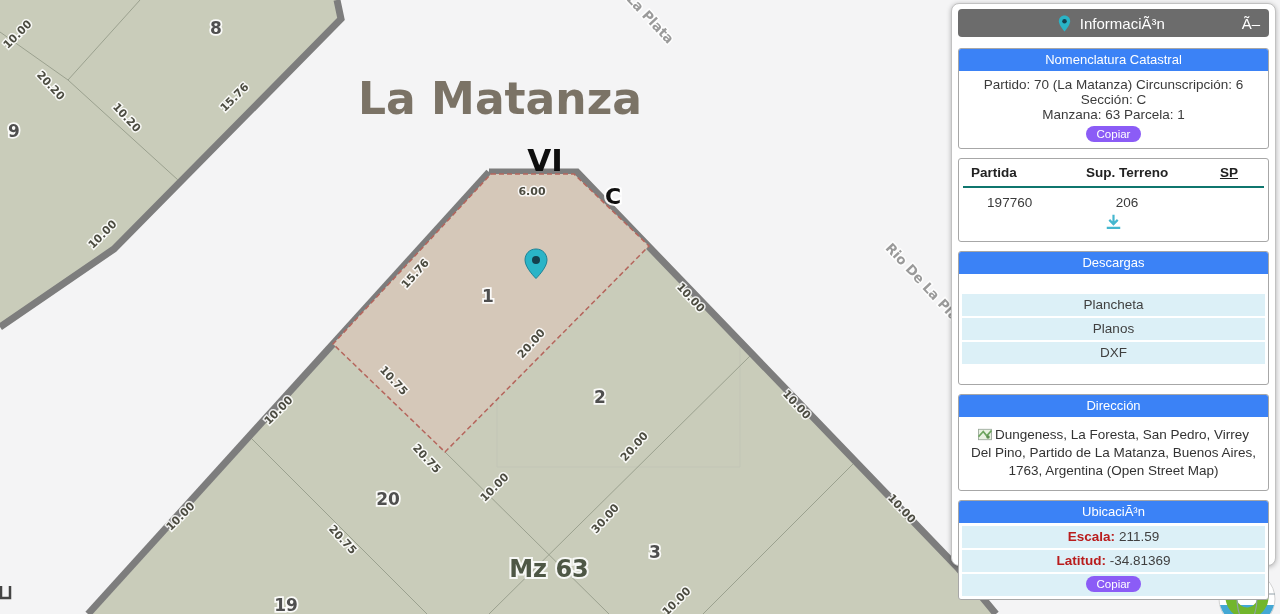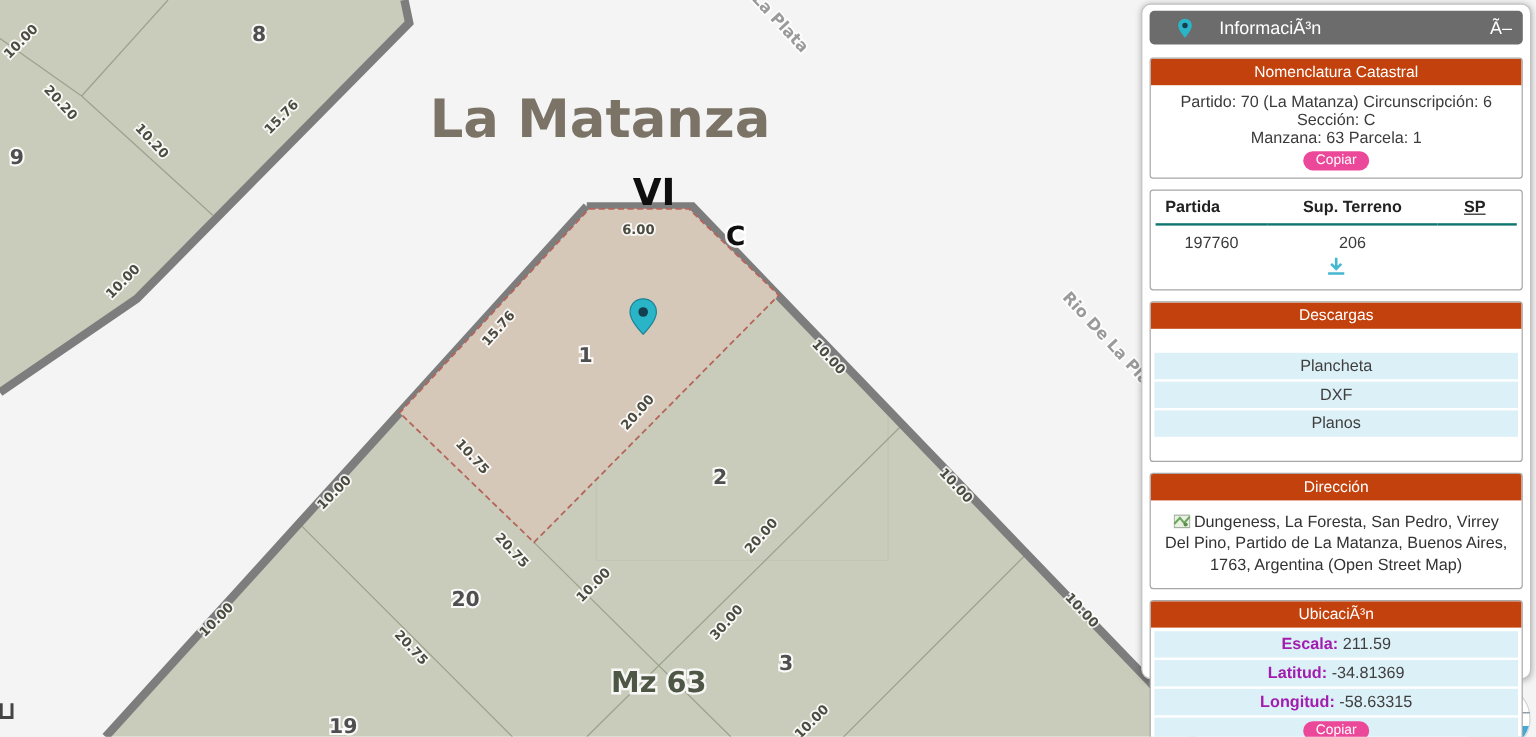--- a/index.html
+++ b/index.html
@@ -26,48 +26,48 @@
   .panel{
     position:absolute;left:951px;top:3px;width:325px;height:563px;
     background:#fff;border:1px solid #c2c2c2;border-radius:8px;
     box-shadow:0 1px 5px rgba(0,0,0,.28);box-sizing:border-box;padding:5px 6px;
     font-size:13.5px;color:#3b3b3b;
   }
   .panel-header{
     background:#6c6c6c;border-radius:4px;height:28px;display:flex;align-items:center;
     color:#fff;font-size:15px;padding:0 9px;margin-bottom:11px;
   }
-  .ph-title{flex:1;text-align:center;display:flex;align-items:center;gap:22px;}
+  .ph-title{flex:1;text-align:center;display:flex;align-items:center;justify-content:center;gap:9px;}
   .ph-close{cursor:pointer;font-size:15px;line-height:1;}
   .section{border:1px solid #a7a7a7;border-radius:3px;margin-bottom:9px;overflow:hidden;background:#fff;}
-  .sec-header{background:#c2410c;color:#fff;text-align:center;font-size:13px;padding:3px 0 4px;}
+  .sec-header{background:#3b82f6;color:#fff;text-align:center;font-size:13px;padding:3px 0 4px;}
   .sec-body{padding:6px 5px;}
   .center{text-align:center;}
   .pill{
-    display:inline-block;background:#ec4899;color:#fff;font-size:11.5px;
+    display:inline-block;background:#8b5cf6;color:#fff;font-size:11.5px;
     border:none;border-radius:9px;padding:2px 11px;cursor:pointer;margin-top:4px;
     font-family:"Liberation Sans",sans-serif;
   }
   .vtable{display:grid;grid-template-columns:31% 47% 22%;row-gap:0;}
   .vth{font-weight:bold;color:#222;padding:4px 0 6px;border-bottom:2px solid #0f766e;}
   .vth.c1{text-align:left;padding-left:8px;}
   .vth.c2{text-align:center;}
   .vth.c3{text-align:right;padding-right:26px;text-decoration:underline;}
   .vtd{padding:7px 0 2px;text-align:center;}
   .dl-row{text-align:center;padding:2px 0 4px;}
   .dl-row svg{cursor:pointer;}
   .cyan-row{
     background:#dcf0f7;text-align:center;color:#3f3f3f;
     padding:3px 0 4px;margin-bottom:2px;
   }
   .cyan-row:last-child{margin-bottom:0;}
   .link-row{cursor:pointer;}
   .dir-body{padding:9px 8px;text-align:center;line-height:1.35;color:#333;}
   .dir-ico{vertical-align:-2px;margin-right:3px;}
-  .ub-label{font-weight:bold;color:#a21caf;}
+  .ub-label{font-weight:bold;color:#b91c1c;}
   .copy-row{background:#dcf0f7;text-align:center;padding:2px 0 4px;}
 </style>
 </head>
 <body>
 
 <svg id="map" viewBox="0 0 1280 614">
 
   <rect x="0" y="0" width="1280" height="614" fill="#f4f4f5"></rect>
 
   <polygon points="0,0 337,0 341,19 114,249 0,327" fill="#c9ccba"></polygon>
@@ -196,22 +196,22 @@
           <path d="M2,16.5 h16" stroke="#45b7cf" stroke-width="2.6"></path>
         </svg>
       </div>
     </div>
   </div>
 
   <div class="section">
     <div class="sec-header">Descargas</div>
     <div style="padding:20px 3px">
       <div class="cyan-row link-row">Plancheta</div>
+      <div class="cyan-row link-row">Planos</div>
       <div class="cyan-row link-row">DXF</div>
-      <div class="cyan-row link-row">Planos</div>
     </div>
   </div>
 
   <div class="section">
     <div class="sec-header">Dirección</div>
     <div class="dir-body">
       <svg class="dir-ico" width="14" height="13" viewBox="0 0 16 15">
         <rect x="0.5" y="1.5" width="15" height="12" fill="#e9f2e2" stroke="#9aa89a" stroke-width="1"></rect>
         <path d="M0.5,10 L6,4 L10,9 L15.5,3" stroke="#6da55f" stroke-width="2" fill="none"></path>
         <circle cx="11.5" cy="10.5" r="2" fill="#5e8f52"></circle>
@@ -223,23 +223,19 @@
     <div class="sec-header">UbicaciÃ³n</div>
     <div style="padding:3px 3px">
       <div class="cyan-row">
         <span class="ub-label">Escala:</span>
         <span>211.59</span>
       </div>
       <div class="cyan-row">
         <span class="ub-label">Latitud:</span>
         <span>-34.81369</span>
       </div>
-      <div class="cyan-row">
-        <span class="ub-label">Longitud:</span>
-        <span>-58.63315</span>
-      </div>
       <div class="copy-row">
         <button class="pill" style="margin-top:0">Copiar</button>
       </div>
     </div>
   </div>
 
 </div>
 
 </body></html>

